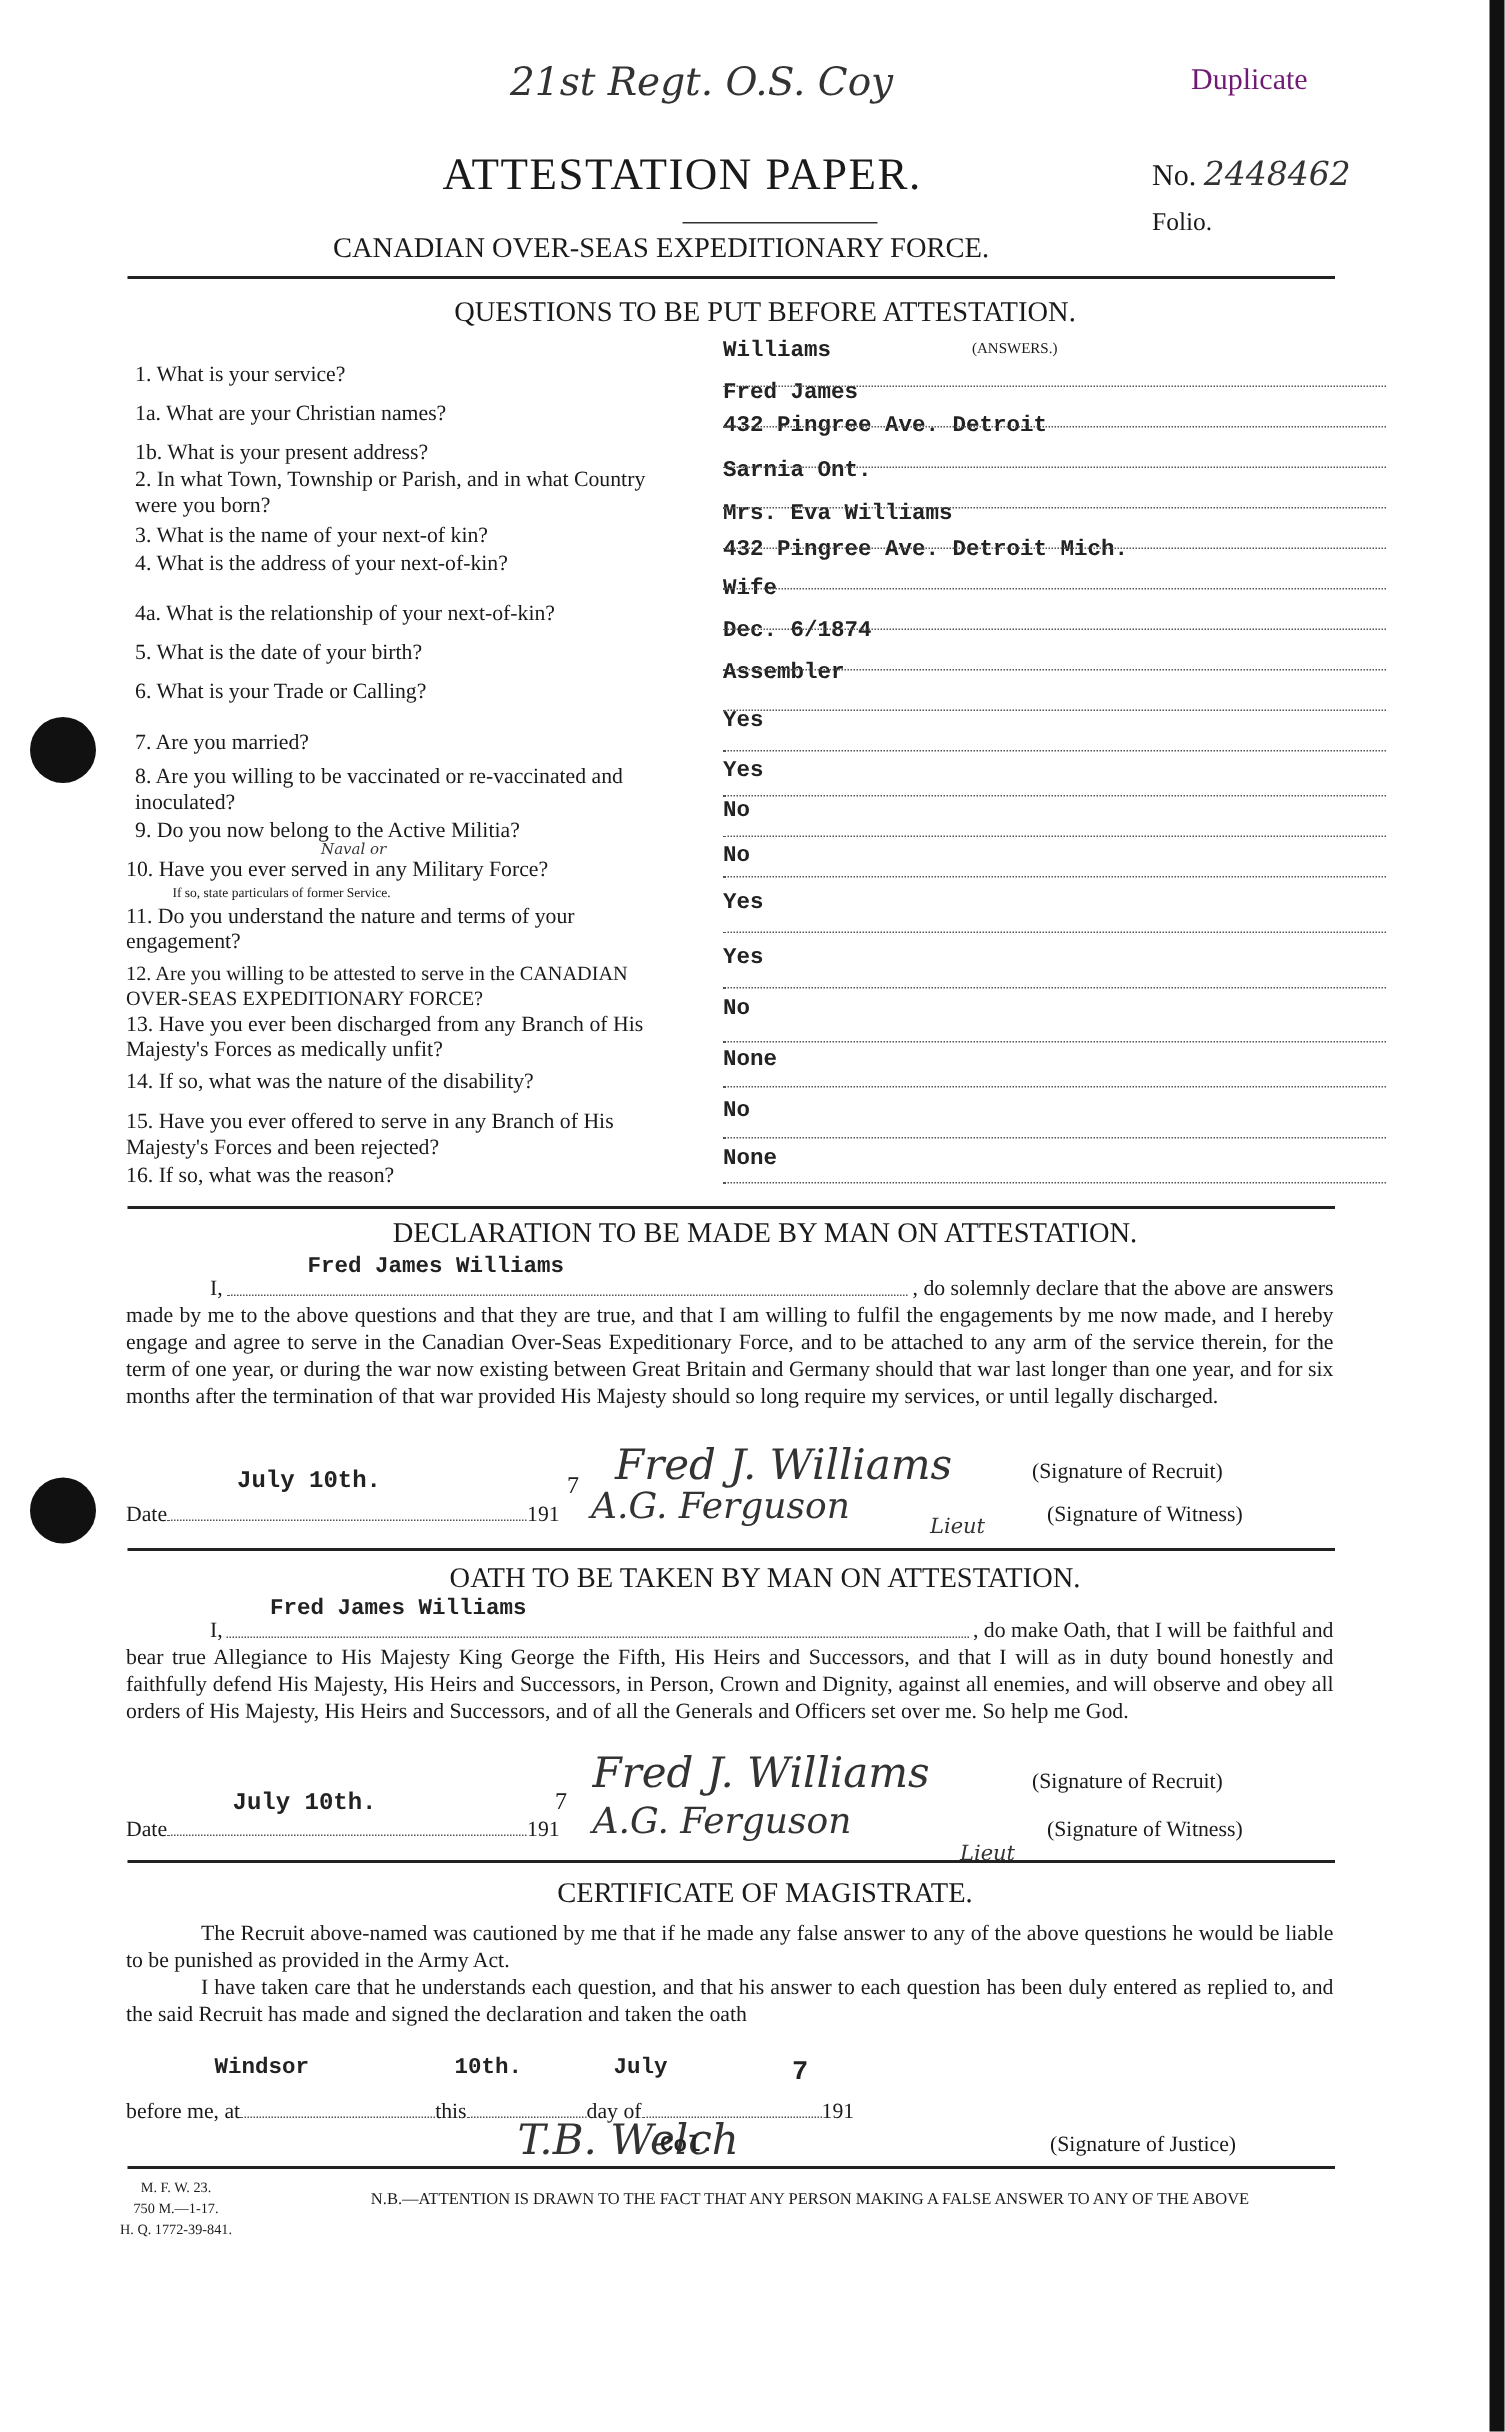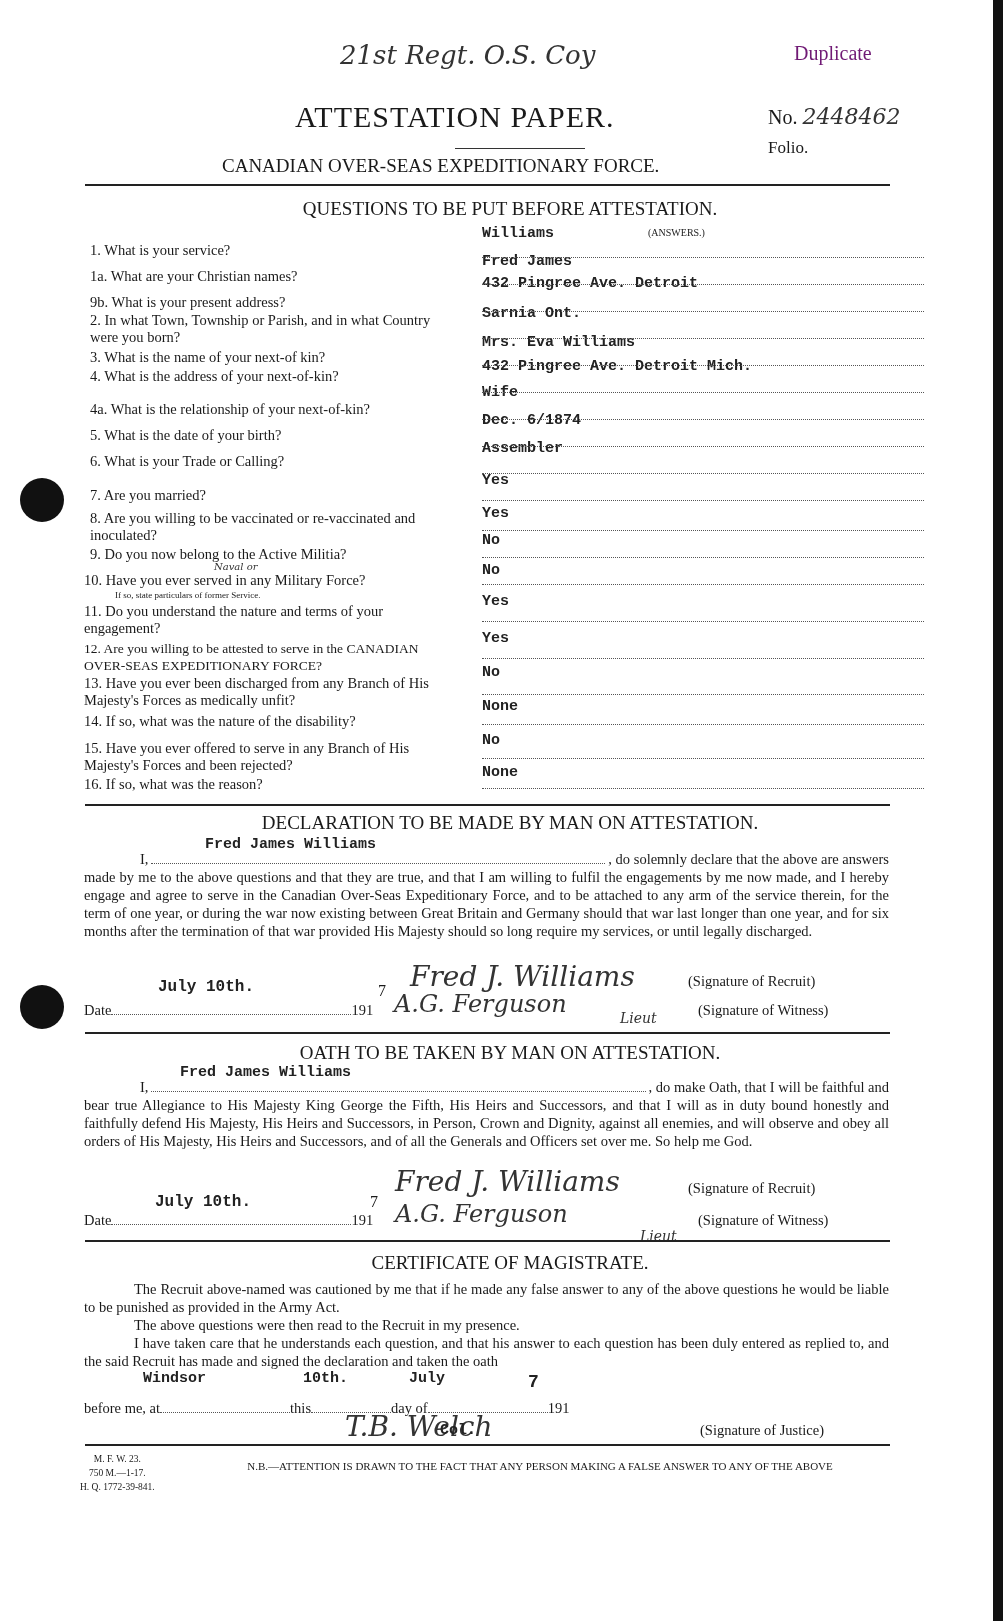--- a/index.html
+++ b/index.html
@@ -44,21 +44,21 @@
 <div class="abs" style="left:80px;top:230px;width:880px;">
   
 </div>
 
 <div class="abs q" style="left:90px;top:242px;"><span>1.</span> <span>What is your service?</span></div>
 <div class="abs mono ans" style="left:482px;top:225px;">Williams</div>
 
 <div class="abs q" style="left:90px;top:268px;"><span>1a.</span> <span>What are your Christian names?</span></div>
 <div class="abs mono ans" style="left:482px;top:253px;text-align:center;">Fred James</div>
 
-<div class="abs q" style="left:90px;top:294px;"><span>9b.</span> <span>What is your present address?</span></div>
+<div class="abs q" style="left:90px;top:294px;"><span>1b.</span> <span>What is your present address?</span></div>
 <div class="abs mono ans" style="left:482px;top:275px;">432 Pingree Ave. Detroit</div>
 
 <div class="abs q" style="left:90px;top:312px;width:370px;"><span>2.</span> <span>In what Town, Township or Parish, and in what Country were you born?</span></div>
 <div class="abs mono ans" style="left:482px;top:305px;">Sarnia Ont.</div>
 
 <div class="abs q" style="left:90px;top:349px;"><span>3.</span> <span>What is the name of your next-of kin?</span></div>
 <div class="abs mono ans" style="left:482px;top:334px;">Mrs. Eva Williams</div>
 
 <div class="abs q" style="left:90px;top:368px;text-align:center;"><span>4.</span> <span>What is the address of your next-of-kin?</span></div>
 <div class="abs mono ans" style="left:482px;top:358px;">432 Pingree Ave. Detroit Mich.</div>
@@ -164,21 +164,20 @@
 <div class="abs serif" style="left:84px;top:1212px;font-size:14.5px;"><span>Date</span><span style="display:inline-block;width:240px;border-bottom:1px dotted #555;"></span><span>191</span></div>
 <div class="abs hand" style="left:395px;top:1200px;font-size:24px;">A.G. Ferguson</div>
 <div class="abs hand" style="left:640px;top:1228px;font-size:14px;">Lieut</div>
 <div class="abs serif" style="left:698px;top:1212px;font-size:14.5px;">(Signature of Witness)</div>
 
 <div class="hr" style="top:1240px;"></div>
 
 <div class="abs serif" style="left:60px;top:1252px;width:900px;text-align:center;font-size:19px;">CERTIFICATE OF MAGISTRATE.</div>
 <div class="abs para" style="left:84px;top:1280px;width:805px;">
   <div style="text-indent:50px;">The Recruit above-named was cautioned by me that if he made any false answer to any of the above questions he would be liable to be punished as provided in the Army Act.</div>
-  <div style="text-indent:50px;">The above questions were then read to the Recruit in my presence.</div>
   <div style="text-indent:50px;">I have taken care that he understands each question, and that his answer to each question has been duly entered as replied to, and the said Recruit has made and signed the declaration and taken the oath</div>
 </div>
 <div class="abs mono" style="left:143px;top:1370px;font-size:15px;">Windsor</div>
 <div class="abs mono" style="left:303px;top:1370px;font-size:15px;">10th.</div>
 <div class="abs mono" style="left:409px;top:1370px;font-size:15px;">July</div>
 <div class="abs mono" style="left:528px;top:1372px;font-size:18px;">7</div>
 <div class="abs serif" style="left:84px;top:1385px;font-size:14.5px;white-space:nowrap;margin-top:15px;">
   <span>before me, at</span><span style="display:inline-block;width:130px;border-bottom:1px dotted #555;"></span><span>this</span><span style="display:inline-block;width:80px;border-bottom:1px dotted #555;"></span><span>day of</span><span style="display:inline-block;width:120px;border-bottom:1px dotted #555;"></span><span>191</span>
 </div>
 <div class="abs hand" style="left:345px;top:1410px;font-size:28px;">T.B. Welch</div>

